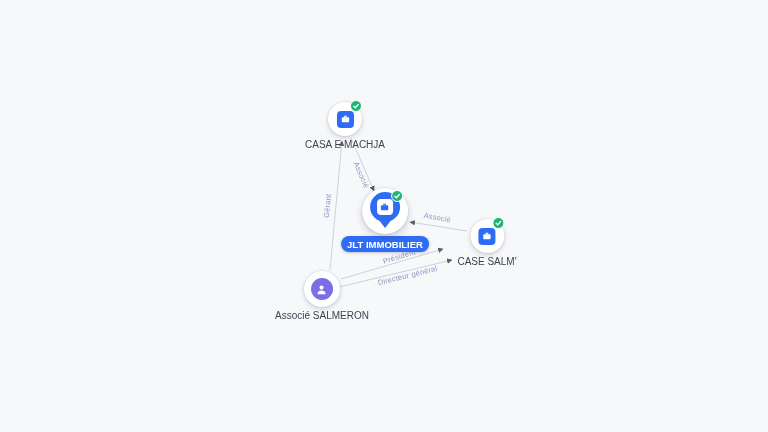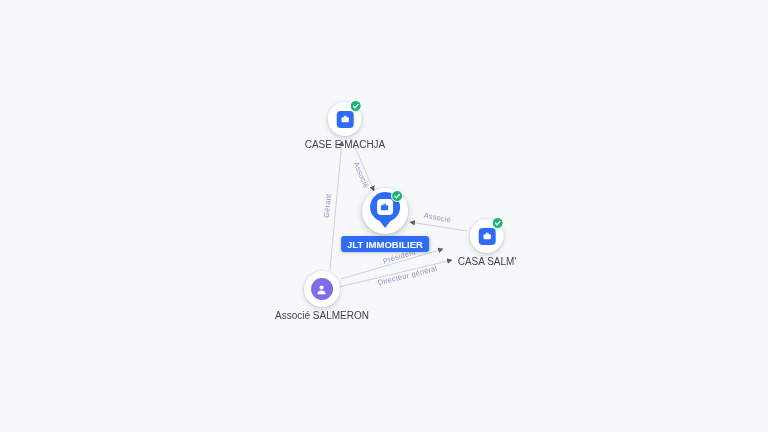--- a/index.html
+++ b/index.html
@@ -76,21 +76,21 @@
   .pin-badge {
     position: absolute; top: 2px; right: 5px;
     width: 12px; height: 12px; border-radius: 50%;
     background: #1db573; border: 1.5px solid #fff;
     display: flex; align-items: center; justify-content: center;
     z-index: 2;
   }
   .focus-pill {
     margin-top: 2px; background: #2e6cf6; color: #fff;
     font-size: 9.5px; font-weight: 700;
-    padding: 2.5px 6px; border-radius: 3px; white-space: nowrap;
+    padding: 2.5px 6px; border-radius: 8px; white-space: nowrap;
     box-shadow: 0 1px 3px rgba(25,35,60,0.25);
   }
 </style>
 </head>
 <body>
 
 <div id="graph-canvas">
 
   <svg id="edges-layer" width="768" height="432" viewBox="0 0 768 432">
     <defs>
@@ -119,21 +119,21 @@
           <path d="M9 4h6v3h-2.2V6.2h-1.6V7H9z"></path>
           <rect x="4" y="7" width="16" height="11" rx="2"></rect>
         </svg>
       </div>
       <div class="badge">
         <svg width="8" height="8" viewBox="0 0 10 10">
           <path d="M2.2 5.3 4.2 7.2 7.8 3.1" stroke="#fff" stroke-width="1.6" fill="none" stroke-linecap="round"></path>
         </svg>
       </div>
     </div>
-    <div class="node-label">CASE E MACHJA</div>
+    <div class="node-label">CASA E MACHJA</div>
   </div>
 
   <div class="node" style="left:385px; top:188px">
     <div class="pin-back">
       <div class="pin-marker">
         <div class="pin-square">
           <svg width="11" height="11" viewBox="0 0 24 24" fill="#2e6cf6">
             <path d="M9 4h6v3h-2.2V6.2h-1.6V7H9z"></path>
             <rect x="4" y="7" width="16" height="11" rx="2"></rect>
           </svg>
@@ -156,21 +156,21 @@
           <path d="M9 4h6v3h-2.2V6.2h-1.6V7H9z"></path>
           <rect x="4" y="7" width="16" height="11" rx="2"></rect>
         </svg>
       </div>
       <div class="badge">
         <svg width="8" height="8" viewBox="0 0 10 10">
           <path d="M2.2 5.3 4.2 7.2 7.8 3.1" stroke="#fff" stroke-width="1.6" fill="none" stroke-linecap="round"></path>
         </svg>
       </div>
     </div>
-    <div class="node-label">CASA SALM'</div>
+    <div class="node-label">CASE SALM'</div>
   </div>
 
   <div class="node" style="left:322px; top:271px">
     <div class="circle c36">
       <div class="person-circle">
         <svg width="13" height="13" viewBox="0 0 24 24" fill="#ffffff">
           <circle cx="12" cy="8.5" r="3.8"></circle>
           <path d="M4.5 20c0-4.2 3.6-6.3 7.5-6.3s7.5 2.1 7.5 6.3v.8h-15z"></path>
         </svg>
       </div>

